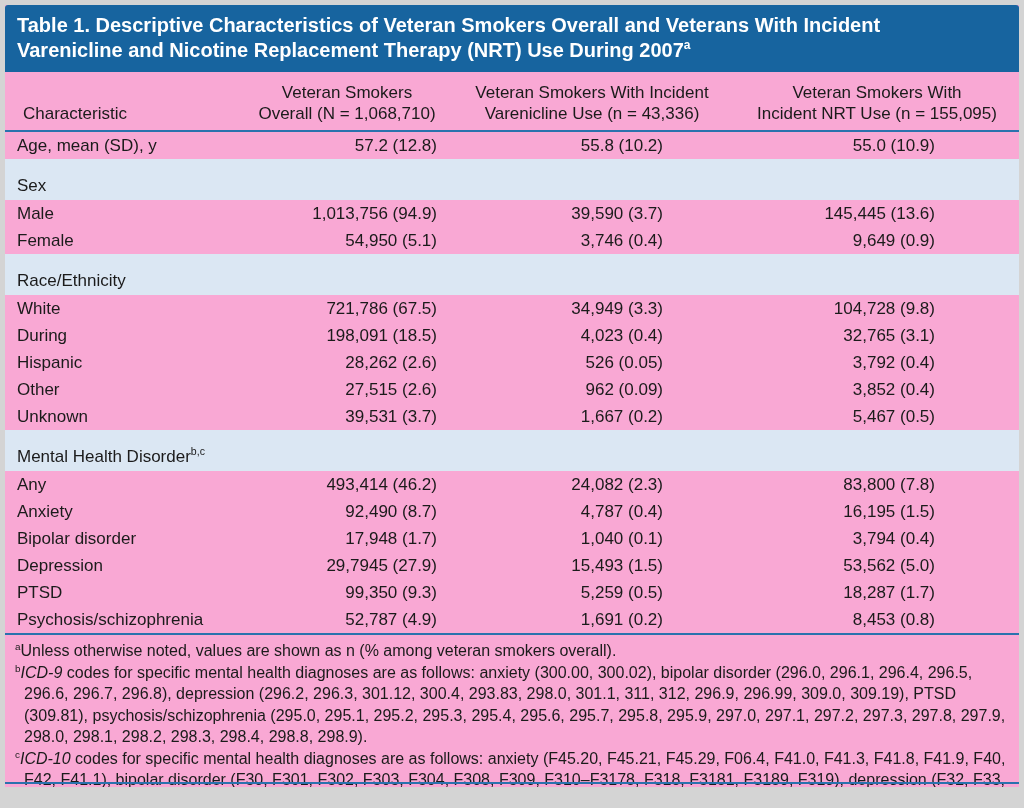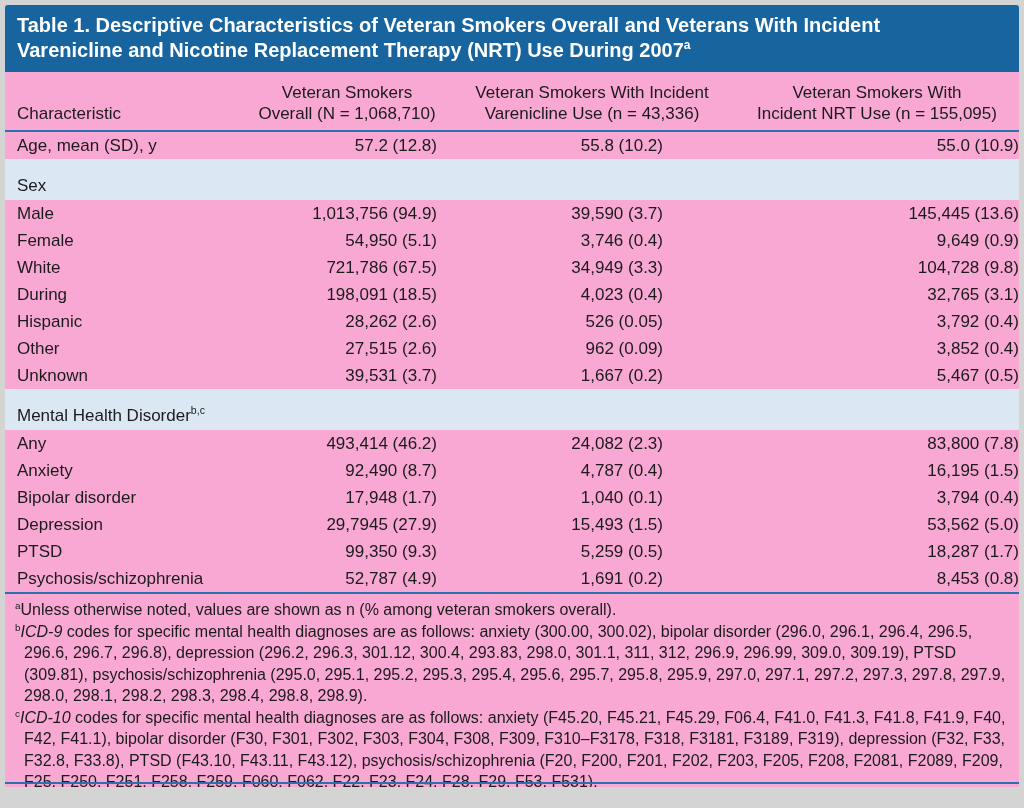--- a/index.html
+++ b/index.html
@@ -38,28 +38,28 @@
   col.c2 { width: 204px; }
   col.c3 { width: 286px; }
   col.c4 { width: 284px; }
   thead th {
     font-weight: 400;
     vertical-align: bottom;
     padding: 10px 0 6px 0;
     border-bottom: 2px solid var(--rule, #2a72ad);
     line-height: 21px;
   }
-  th.char-head { text-align: left; padding-left: 12px; }
+  th.char-head { text-align: left; padding-left: 18px; }
   th.num-head  { text-align: center; }
   tbody td { line-height: 21px; padding: 3px 0; }
   td.label-cell { padding-left: 12px; }
   td.num-cell { text-align: right; font-variant-numeric: tabular-nums; }
   td.col2 { padding-right: 12px; }
   td.col3 { padding-right: 72px; }
-  td.col4 { }
+  td.col4 { padding-right: 84px; }
   tr.section-row td {
     background: var(--section-bg, #dbe7f3);
     padding: 16px 0 4px 12px;
   }
   tr.section-row sup { font-size: 62%; line-height: 0; }
   .footnotes {
     border-top: 2px solid var(--rule, #2a72ad);
     padding: 5px 10px 8px 10px;
     font-size: 16px;
     line-height: 21.5px;
@@ -125,20 +125,23 @@
           <td class="num-cell col2">1,013,756 (94.9)</td>
           <td class="num-cell col3">39,590 (3.7)</td>
           <td class="num-cell col4">145,445 (13.6)</td>
         </tr>
         <tr class="data-row">
           <td class="label-cell">Female</td>
           <td class="num-cell col2">54,950 (5.1)</td>
           <td class="num-cell col3">3,746 (0.4)</td>
           <td class="num-cell col4">9,649 (0.9)</td>
         </tr>
+        <tr class="section-row">
+          <td colspan="4">Race/Ethnicity</td>
+        </tr>
         <tr class="data-row">
           <td class="label-cell">White</td>
           <td class="num-cell col2">721,786 (67.5)</td>
           <td class="num-cell col3">34,949 (3.3)</td>
           <td class="num-cell col4">104,728 (9.8)</td>
         </tr>
         <tr class="data-row">
           <td class="label-cell">During</td>
           <td class="num-cell col2">198,091 (18.5)</td>
           <td class="num-cell col3">4,023 (0.4)</td>

